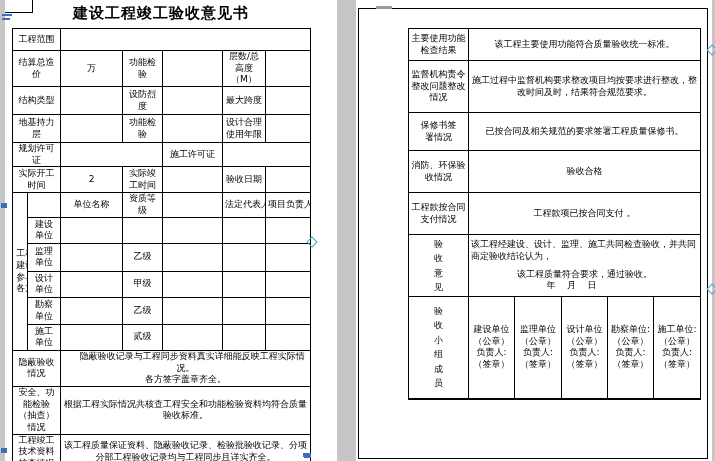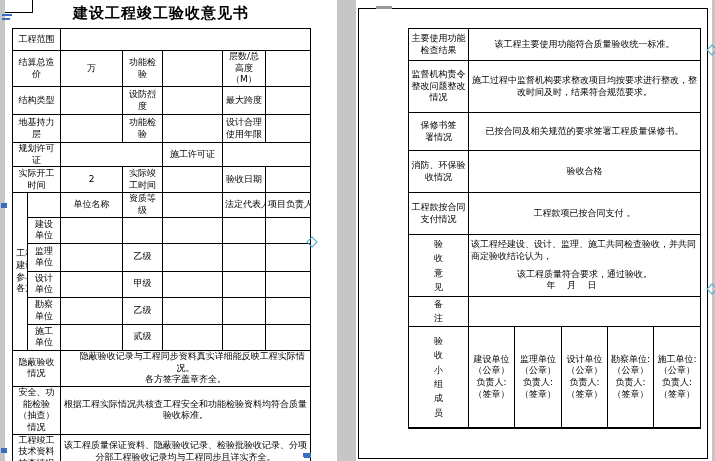--- a/index.html
+++ b/index.html
@@ -221,24 +221,20 @@
 
       <tr style="height:62px">
         <td><span class="vw1">验收意见</span></td>
         <td colspan="5">
           <span class="op1">该工程经建设、设计、监理、施工共同检查验收，并共同商定验收结论认为，</span>
           <span class="op2">该工程质量符合要求，通过验收。</span>
           <span class="datetxt">年    月    日</span>
         </td>
       </tr>
 
-      <tr style="height:24px">
-        <td><span class="vw1">备注</span></td>
-        <td colspan="5" class="left"></td>
-      </tr>
 
       <tr style="height:102px">
         <td><span class="vw1">验收小组成员</span></td>
         <td>
           <div class="sign-cell">
             <span><span>建设单位</span><br>
             <span>（公章）</span></span>
             <span><span>负责人:</span><br>
             <span>（签章）</span></span>
           </div>

